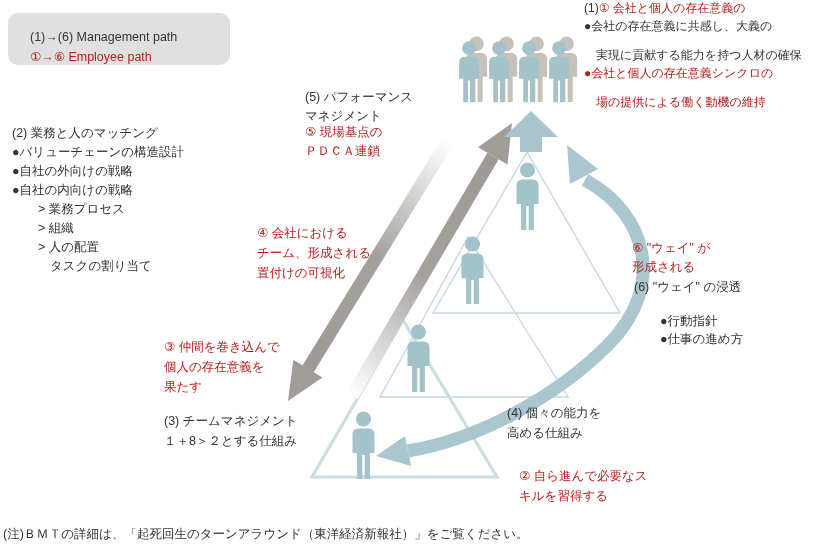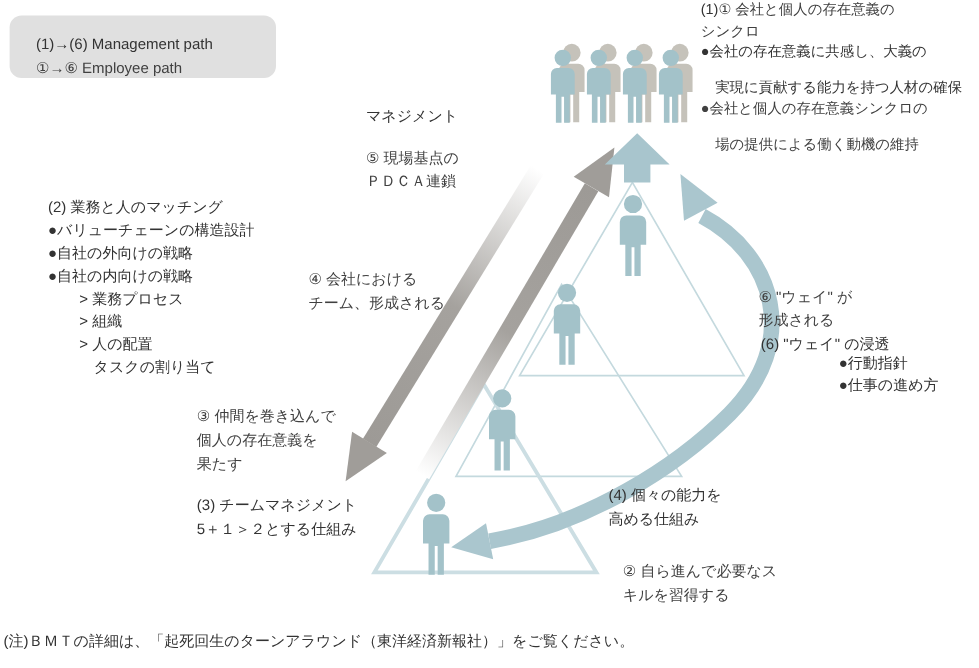--- a/index.html
+++ b/index.html
@@ -2,38 +2,38 @@
 <html><head>
 <meta charset="utf-8">
 <style>
   html,body{margin:0;padding:0;background:#fff;}
   #stage{
     position:relative;width:816px;height:557px;overflow:hidden;background:#fff;
     font-family:"Liberation Sans","DejaVu Sans",sans-serif;color:#333;
   }
   #diagram-svg{position:absolute;left:0;top:0;}
   .tb{position:absolute;white-space:nowrap;font-size:12.5px;line-height:19.5px;color:#333;}
-  .blue{color:#404040;}
+  .blue{color:#b91c1c;}
   .ind1{padding-left:26px;}
   .ind2{padding-left:38px;}
   .ind3{padding-left:12px;margin-top:12px;}
   #legend-box{
     position:absolute;left:8px;top:13px;width:222px;height:52px;background:#e0e0e0;
     border-radius:10px;padding:15px 0 0 22px;box-sizing:border-box;
     font-size:12.5px;line-height:19.5px;
   }
-  #b-matching{left:40px;top:124px;line-height:19px;margin-top:40px;}
+  #b-matching{left:12px;top:124px;line-height:19px;}
   #perf-k{left:305px;top:88px;line-height:19px;}
   #perf-b{left:305px;top:123px;line-height:19px;}
   #vis-b{left:257px;top:223px;line-height:20px;}
   #team-b{left:164px;top:337px;line-height:20px;}
   #team-k{left:164px;top:411px;line-height:20px;}
   #way-b{left:632px;top:239px;line-height:19px;}
   #way-k1{left:634px;top:278px;}
-  #way-bul{left:660px;top:294px;line-height:18px;margin-left:39px;}
+  #way-bul{left:660px;top:312px;line-height:18px;}
   #abil-k{left:507px;top:403px;line-height:20px;}
   #abil-b{left:519px;top:466px;line-height:20px;}
   #sync-b{left:584px;top:0px;line-height:17.5px;font-size:12px;}
   #note{left:3px;top:525px;font-size:12.5px;}
 </style>
 </head>
 <body>
 
 <div id="stage">
 
@@ -103,40 +103,42 @@
     <div>●バリューチェーンの構造設計</div>
     <div>●自社の外向けの戦略</div>
     <div>●自社の内向けの戦略</div>
     <div class="ind1">&gt; 業務プロセス</div>
     <div class="ind1">&gt; 組織</div>
     <div class="ind1">&gt; 人の配置</div>
     <div class="ind2">タスクの割り当て</div>
   </div>
 
   <div class="tb" id="perf-k">
+    <div>(5) パフォーマンス</div>
     <div>マネジメント</div>
   </div>
   <div class="tb blue" id="perf-b">
     <div>⑤ 現場基点の</div>
     <div>ＰＤＣＡ連鎖</div>
   </div>
 
   <div class="tb blue" id="vis-b">
     <div>④ 会社における</div>
     <div>チーム、形成される</div>
+    <div>置付けの可視化</div>
   </div>
 
   <div class="tb blue" id="team-b">
     <div>③ 仲間を巻き込んで</div>
     <div>個人の存在意義を</div>
     <div>果たす</div>
   </div>
   <div class="tb" id="team-k">
     <div>(3) チームマネジメント</div>
-    <div>5＋１＞２とする仕組み</div>
+    <div>１＋8＞２とする仕組み</div>
   </div>
 
   <div class="tb blue" id="way-b">
     <div>⑥ "ウェイ" が</div>
     <div>形成される</div>
   </div>
   <div class="tb" id="way-k1">(6) "ウェイ" の浸透</div>
   <div class="tb" id="way-bul">
     <div>●行動指針</div>
     <div>●仕事の進め方</div>
@@ -148,21 +150,20 @@
   </div>
   <div class="tb blue" id="abil-b">
     <div>② 自ら進んで必要なス</div>
     <div>キルを習得する</div>
   </div>
 
   <div class="tb" id="sync-b">
     <div>
       <span>(1)</span><span class="blue">① 会社と個人の存在意義の</span>
     </div>
-    <div class="blue">シンクロ</div>
     <div>●会社の存在意義に共感し、大義の</div>
     <div class="ind3">実現に貢献する能力を持つ人材の確保</div>
     <div class="blue">●会社と個人の存在意義シンクロの</div>
     <div class="blue ind3">場の提供による働く動機の維持</div>
   </div>
 
   <div class="tb" id="note">(注)ＢＭＴの詳細は、「起死回生のターンアラウンド（東洋経済新報社）」をご覧ください。</div>
 
 </div>
 

